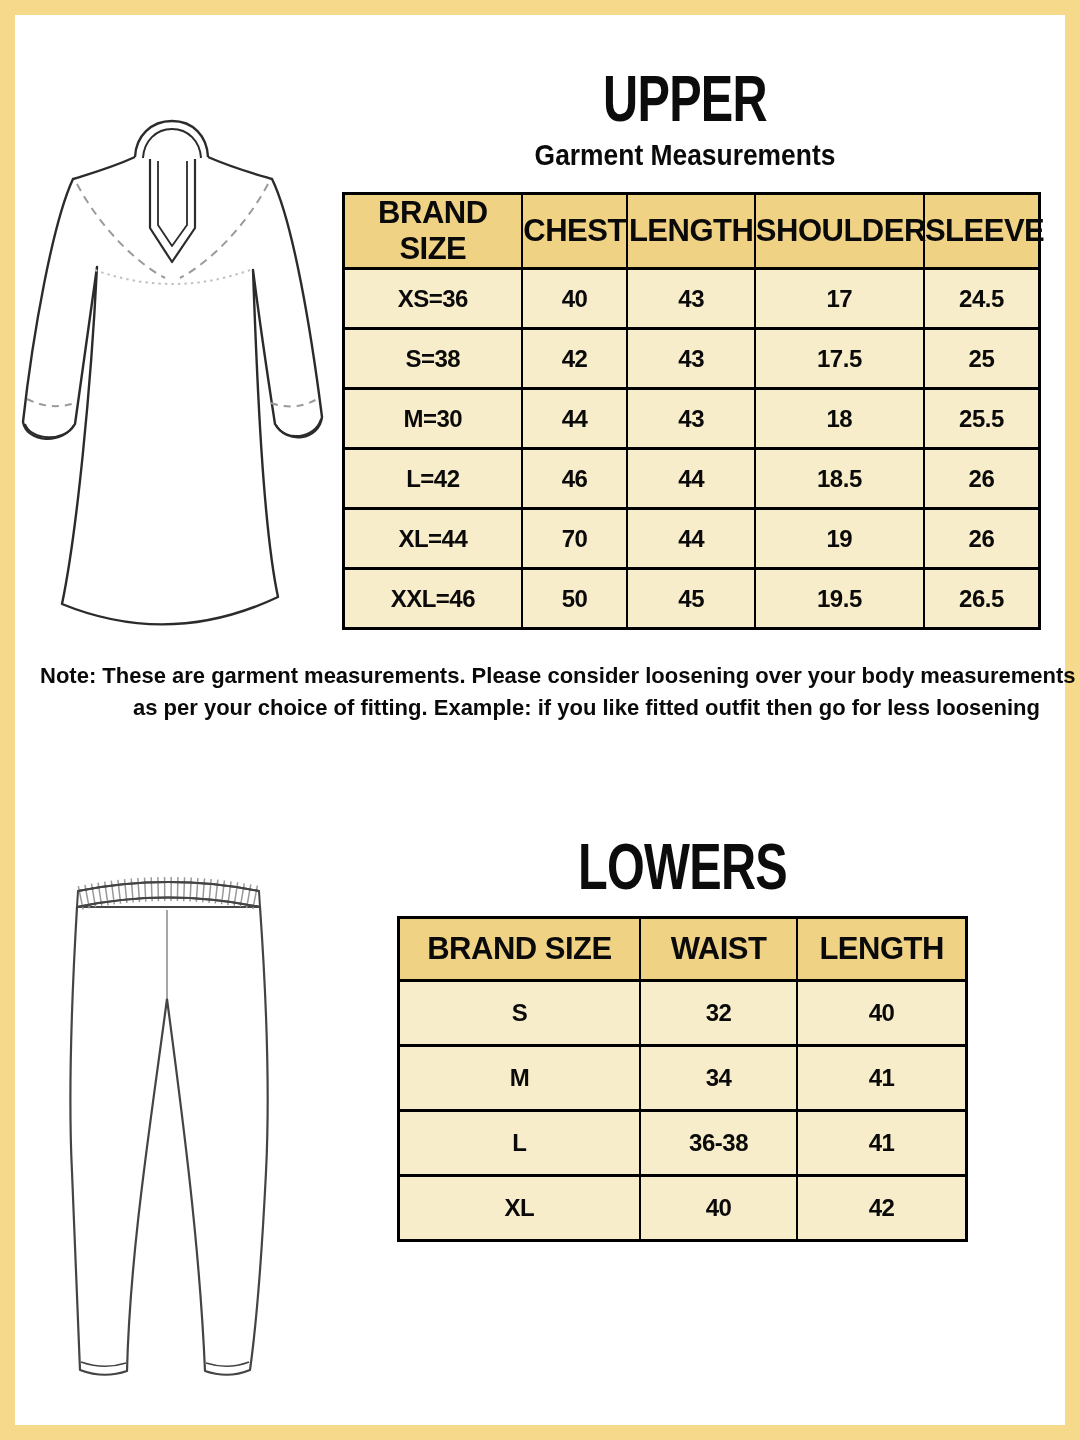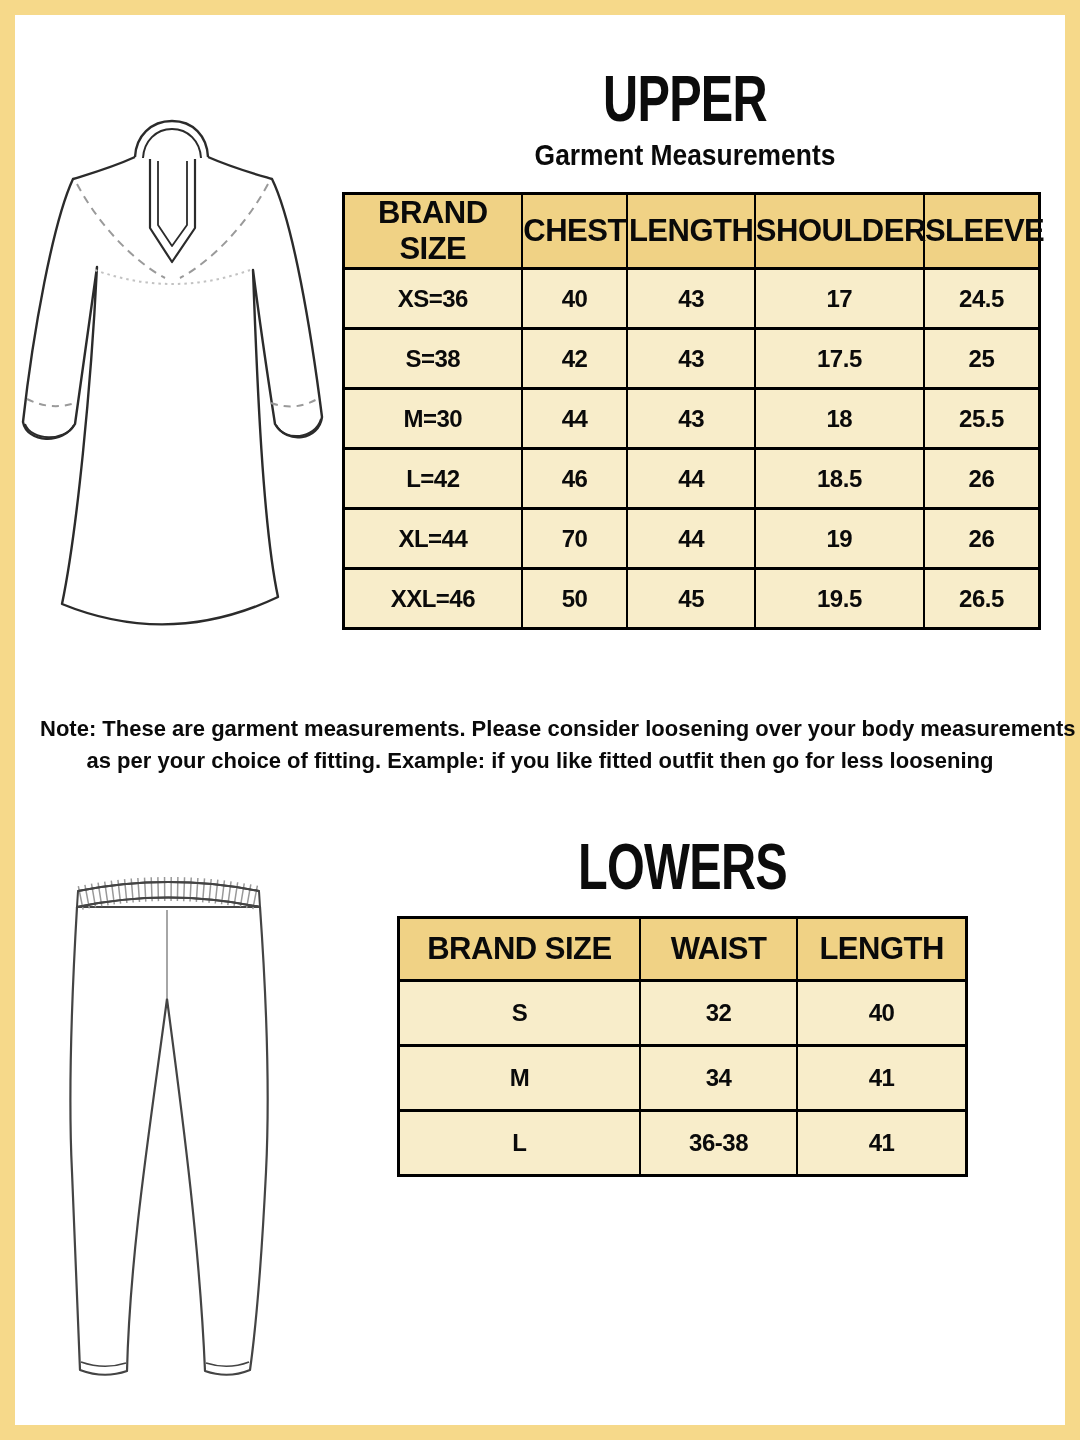--- a/index.html
+++ b/index.html
@@ -62,22 +62,22 @@
   .size-table td{font-size:24px;}
   .upper-table{left:342px;top:192px;width:699px;}
   .upper-table th{height:57px;}
   .upper-table td{height:57px;}
   .lower-table{left:397px;top:916px;width:571px;}
   .lower-table th{height:60px;}
   .lower-table td{height:62px;}
   
   .note{
     position:absolute;
-    left:40px;top:713px;width:1000px;
-    text-align:center;
+    left:40px;top:660px;width:1000px;
+    text-align:right;
     font-size:22px;
     font-weight:bold;
     line-height:1.45;
   }
   .note div{white-space:nowrap;}
   
   .illus{position:absolute;}
   .kurta-illus{left:15px;top:112px;width:318px;height:540px;}
   .pants-illus{left:60px;top:872px;width:255px;height:528px;}
 </style>
@@ -237,16 +237,21 @@
         <tr>
           <td>M</td>
           <td>34</td>
           <td>41</td>
         </tr>
         <tr>
           <td>L</td>
           <td>36-38</td>
           <td>41</td>
         </tr>
+        <tr>
+          <td>XL</td>
+          <td>40</td>
+          <td>42</td>
+        </tr>
       </tbody>
   </table>
 
 </div>
 
 </body></html>

